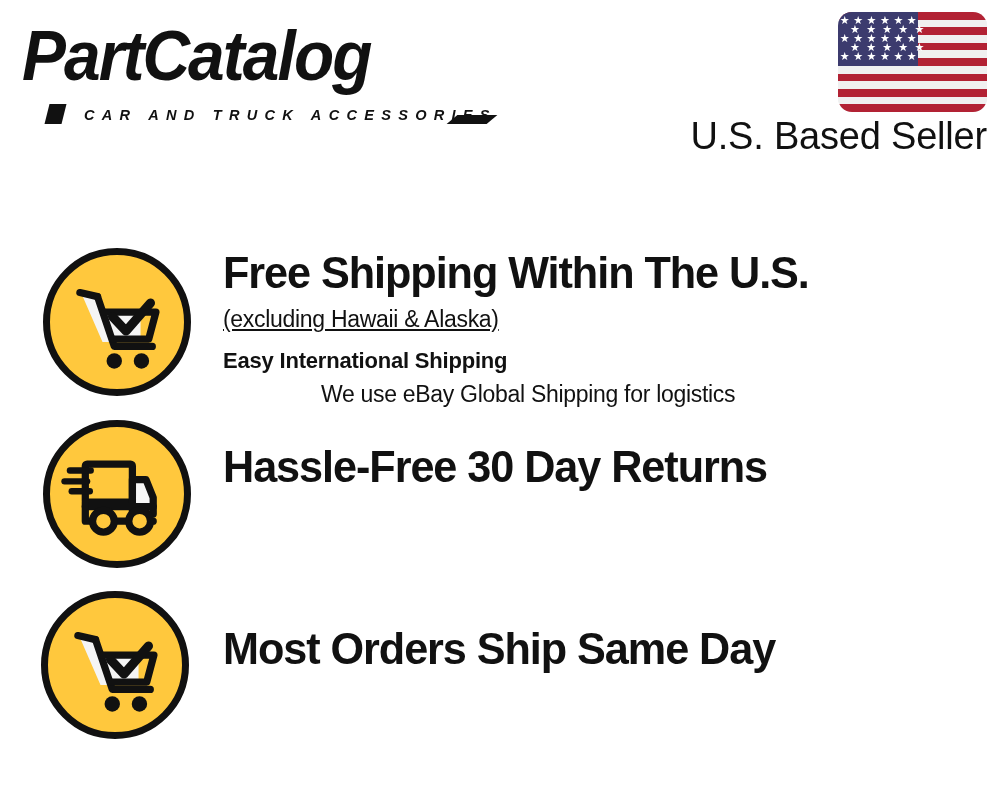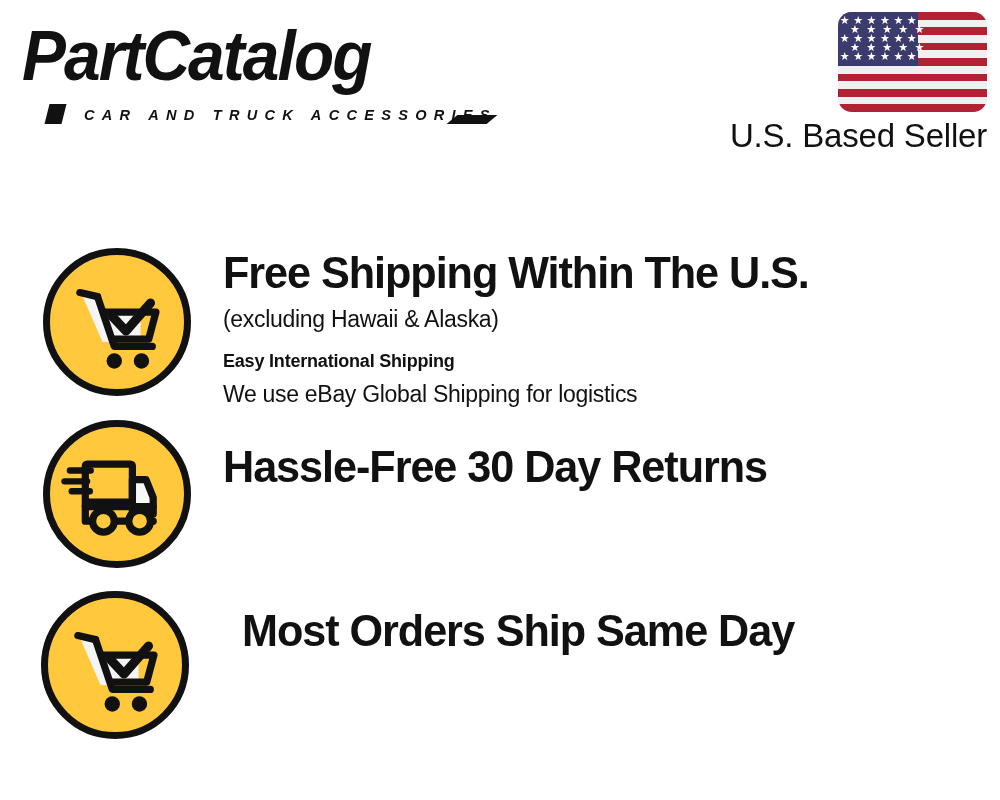--- a/index.html
+++ b/index.html
@@ -121,21 +121,21 @@
   .star { display: block; }
 
   .seller-label {
     position: absolute;
     right: 13px;
     top: 117px;
     width: 400px;
     text-align: right;
     font-family: "Liberation Sans", sans-serif;
     font-weight: 400;
-    font-size: 33px;
+    font-size: 38px;
     line-height: 38px;
     letter-spacing: -0.2px;
     color: #111111;
   }
 
   
   .feature-row {
     position: absolute;
     left: 0;
   }
@@ -174,21 +174,21 @@
     font-family: "Liberation Sans", sans-serif;
     font-weight: 400;
     font-size: 23px;
     line-height: 30px;
     letter-spacing: -0.3px;
     color: #111111;
     white-space: nowrap;
   }
   .feature-sub.bold {
     font-weight: 700;
-    font-size: 18px;
+    font-size: 22px;
     letter-spacing: -0.2px;
   }
 </style>
 </head>
 <body>
 
 <div id="page">
 
   <div class="brand-logo">
     <div class="brand-wordmark">PartCatalog</div>
@@ -264,23 +264,23 @@
         <path d="M33 41.5 L52.5 46" stroke="#111" stroke-width="8" stroke-linecap="round" fill="none"></path>
         <path d="M52.5 46 L71 101 L113 101" stroke="#111" stroke-width="8" stroke-linecap="round" stroke-linejoin="round" fill="none"></path>
         <path d="M60 63 L117 63 L109 93 L70 93" stroke="#111" stroke-width="8" stroke-linecap="round" stroke-linejoin="round" fill="none"></path>
         <path d="M69 68 L84 84 L111 53" stroke="#111" stroke-width="10" stroke-linecap="round" stroke-linejoin="round" fill="none"></path>
         <circle cx="71" cy="117" r="8.5" fill="#111"></circle>
         <circle cx="101" cy="117" r="8.5" fill="#111"></circle>
       </svg>
     </div>
     <div class="feature-text" style="left:223px; top:248px;">
       <div class="feature-title">Free Shipping Within The U.S.</div>
-      <div class="feature-sub" style="margin-top:6px;">(excluding Hawaii &amp; Alaska)</div>
+      <div class="feature-sub" style="margin-top:6px;text-decoration:underline;">(excluding Hawaii &amp; Alaska)</div>
       <div class="feature-sub bold" style="margin-top:12px;">Easy International Shipping</div>
-      <div class="feature-sub" style="margin-top:3px;">We use eBay Global Shipping for logistics</div>
+      <div class="feature-sub" style="margin-top:3px;text-align:center;">We use eBay Global Shipping for logistics</div>
     </div>
   </div>
 
   <div class="feature-row">
     <div class="badge" style="left:43px; top:420px;">
       <svg class="badge-icon" viewBox="0 0 148 148">
         <path d="M91 58 L105 58 L113 78 L113 96 L91 96 Z" fill="#F7F7F7"></path>
         <rect x="39" y="41" width="52" height="42" rx="2" fill="none" stroke="#111" stroke-width="8"></rect>
         <path d="M91 58 L106 58 L114 78 L114 96 L91 96 Z" fill="none" stroke="#111" stroke-width="8" stroke-linejoin="round"></path>
         <path d="M39 88 L114 88" stroke="#111" stroke-width="8" stroke-linecap="round"></path>
@@ -302,18 +302,18 @@
       <svg class="badge-icon" viewBox="0 0 148 148">
         <path d="M34 41 L52 45 L58 62 L100 62 L100 96 L58 96 Z" fill="#F5F5F5"></path>
         <path d="M33 41.5 L52.5 46" stroke="#111" stroke-width="8" stroke-linecap="round" fill="none"></path>
         <path d="M52.5 46 L71 101 L113 101" stroke="#111" stroke-width="8" stroke-linecap="round" stroke-linejoin="round" fill="none"></path>
         <path d="M60 63 L117 63 L109 93 L70 93" stroke="#111" stroke-width="8" stroke-linecap="round" stroke-linejoin="round" fill="none"></path>
         <path d="M69 68 L84 84 L111 53" stroke="#111" stroke-width="10" stroke-linecap="round" stroke-linejoin="round" fill="none"></path>
         <circle cx="71" cy="117" r="8.5" fill="#111"></circle>
         <circle cx="101" cy="117" r="8.5" fill="#111"></circle>
       </svg>
     </div>
-    <div class="feature-text" style="left:223px; top:606px;margin-left:19px;">
+    <div class="feature-text" style="left:223px; top:624px;">
       <div class="feature-title">Most Orders Ship Same Day</div>
     </div>
   </div>
 
 </div>
 
 </body></html>

